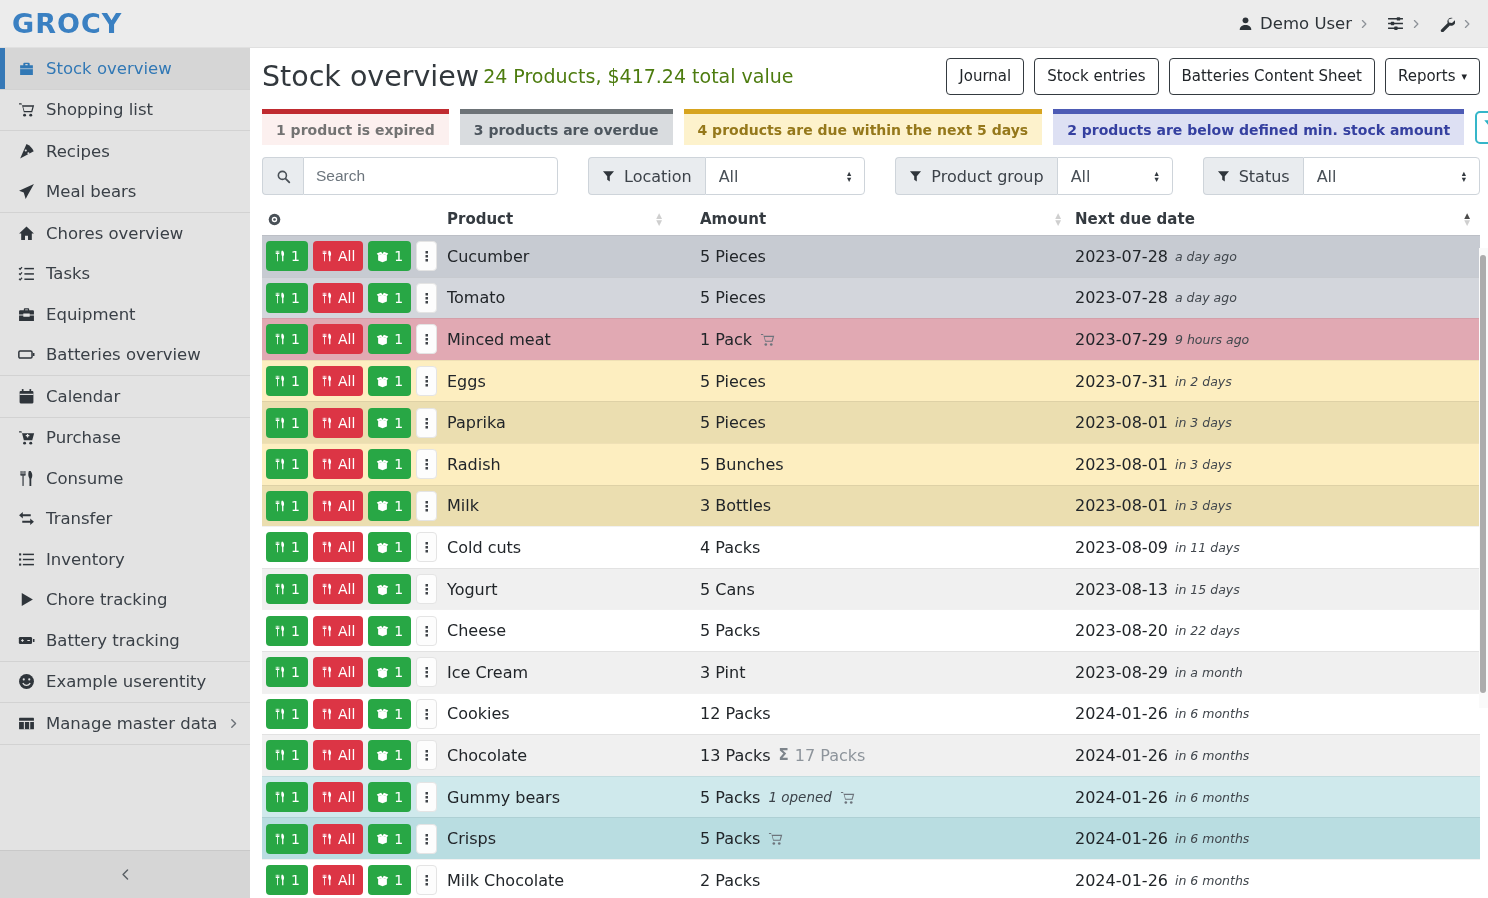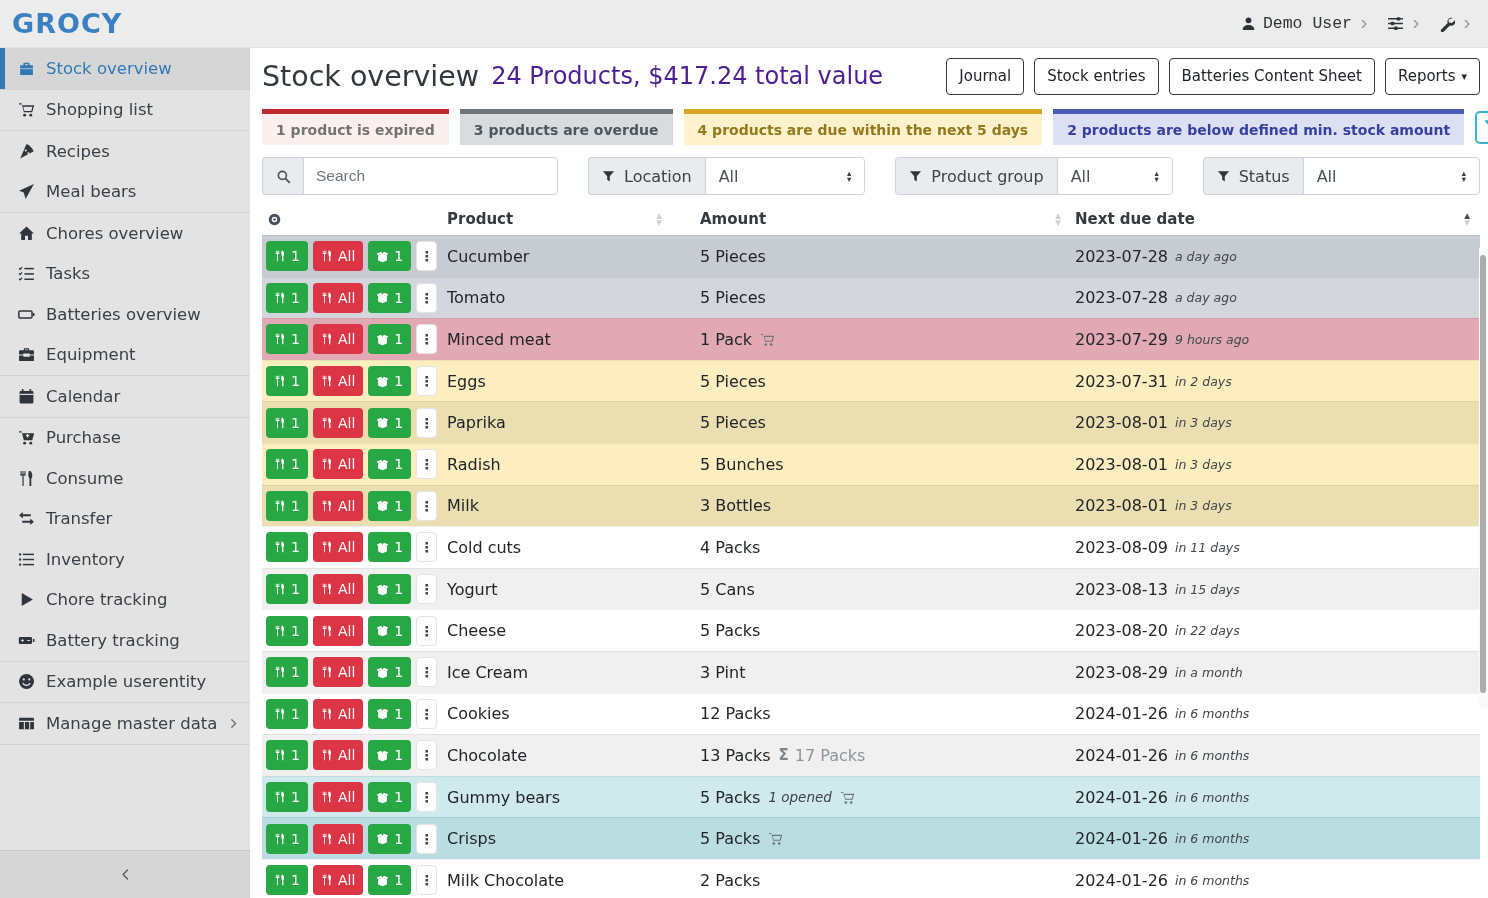--- a/index.html
+++ b/index.html
@@ -11,21 +11,21 @@
   }
   button { font-family:inherit; cursor:pointer; }
 
   
   .topbar {
     height:48px; background:#ececec; border-bottom:1px solid #e0e0e0;
     display:flex; align-items:center; justify-content:space-between;
     padding:0 16px 0 12px;
   }
   .logo { font-size:27px; font-weight:800; color:#3a80c2; letter-spacing:1px; }
-  .topbar-right { display:flex; align-items:center; color:#2d3338; font-size:16.5px;font-family:Liberation Mono, monospace; }
+  .topbar-right { display:flex; align-items:center; color:#2d3338; font-size:16.5px; }
   .topbar-group { display:flex; align-items:center; gap:7px; margin-left:18px; cursor:pointer; }
   .chev { color:#8d9298; }
 
   
   .layout { display:flex; height:850px; }
 
   
   .sidebar { width:250px; background:#e3e3e3; position:relative; flex-shrink:0; }
   .side-group { border-bottom:1px solid #d2d2d2; }
   .side-item {
@@ -42,21 +42,21 @@
     position:absolute; bottom:0; left:0; right:0; height:48px;
     background:#d6d6d6; border-top:1px solid #c9c9c9;
     display:flex; align-items:center; justify-content:center; color:#5a6065; cursor:pointer;
   }
 
   
   .main { flex:1; position:relative; padding:0 8px 0 12px; overflow:hidden; background:#fff; }
 
   .title-row { display:flex; align-items:center; margin-top:6px; height:44px; }
   .page-title { font-size:28.5px; font-weight:500; color:#32383d; margin:0; white-space:nowrap; }
-  .page-subtitle { font-size:24px; color:#4c1d95; margin-left:12px; white-space:nowrap; }
+  .page-subtitle { font-size:19px; color:#4d7c0f; margin-left:4px; white-space:nowrap; }
   .toolbar { margin-left:auto; display:flex; gap:10px; }
   .btn-outline {
     height:37px; border:1px solid #343a40; border-radius:4px; background:#fff;
     color:#212529; font-size:15px; padding:0 12px; display:flex; align-items:center; gap:6px;
     white-space:nowrap;
   }
   .caret { font-size:11px; }
 
   
   .banners { display:flex; gap:11px; margin-top:11px; align-items:center; height:36px; }
@@ -256,33 +256,33 @@
                 <rect x="6" y="2.7" width="9" height="1.4"></rect>
                 <rect x="6" y="7.7" width="9" height="1.4"></rect>
                 <rect x="6" y="12.7" width="9" height="1.4"></rect>
               </svg>
             </span>
             <span class="slabel">Tasks</span>
           </div>
           <div class="side-item">
             <span class="icn sicon" style="width:17px;height:17px">
               <svg viewBox="0 0 16 16" width="100%" height="100%" fill="currentColor">
+                <path d="M5.5 4V2.8a.8.8 0 0 1 .8-.8h3.4a.8.8 0 0 1 .8.8V4H14a1 1 0 0 1 1 1v3h-4V7H5v1H1V5a1 1 0 0 1 1-1h3.5zm1.2 0h2.6V3.2H6.7zM1 9h4v1.2h6V9h4v5H1z"></path>
+              </svg>
+            </span>
+            <span class="slabel">Equipment</span>
+          </div>
+          <div class="side-item">
+            <span class="icn sicon" style="width:17px;height:17px">
+              <svg viewBox="0 0 16 16" width="100%" height="100%" fill="currentColor">
                 <rect x="0.8" y="4.6" width="12.4" height="6.8" rx="1.2" fill="none" stroke="currentColor" stroke-width="1.4"></rect>
                 <rect x="14" y="6.6" width="1.5" height="2.8"></rect>
               </svg>
             </span>
             <span class="slabel">Batteries overview</span>
-          </div>
-          <div class="side-item">
-            <span class="icn sicon" style="width:17px;height:17px">
-              <svg viewBox="0 0 16 16" width="100%" height="100%" fill="currentColor">
-                <path d="M5.5 4V2.8a.8.8 0 0 1 .8-.8h3.4a.8.8 0 0 1 .8.8V4H14a1 1 0 0 1 1 1v3h-4V7H5v1H1V5a1 1 0 0 1 1-1h3.5zm1.2 0h2.6V3.2H6.7zM1 9h4v1.2h6V9h4v5H1z"></path>
-              </svg>
-            </span>
-            <span class="slabel">Equipment</span>
           </div>
         </div>
         <div class="side-group">
           <div class="side-item">
             <span class="icn sicon" style="width:17px;height:17px">
               <svg viewBox="0 0 16 16" width="100%" height="100%" fill="currentColor">
                 <rect x="1.5" y="2.8" width="13" height="11.7" rx="1"></rect>
                 <rect x="3.6" y="1" width="1.6" height="3"></rect>
                 <rect x="10.8" y="1" width="1.6" height="3"></rect>
                 <path d="M1.5 6h13" stroke="#e3e3e3" stroke-width="1.1"></path>

